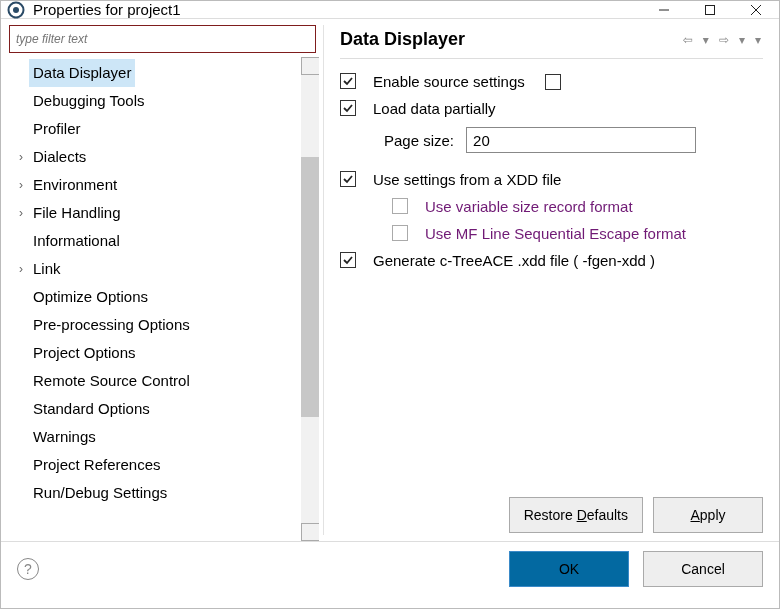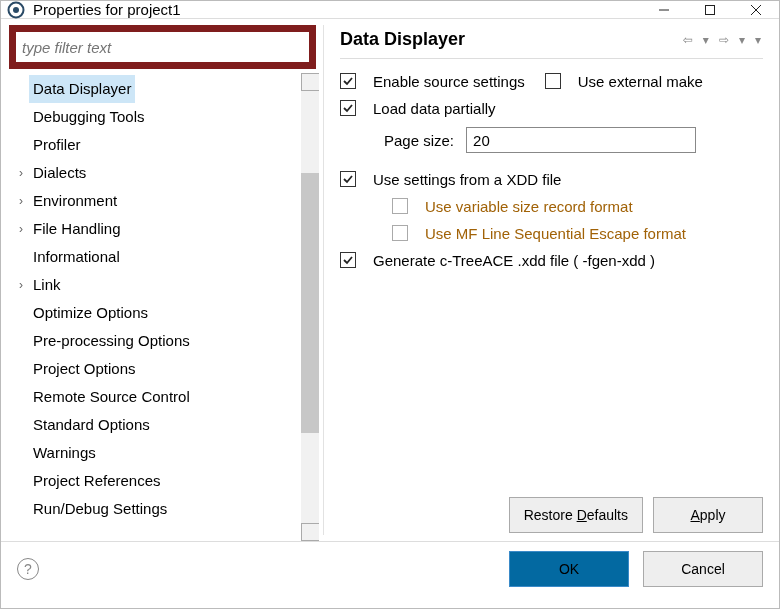--- a/index.html
+++ b/index.html
@@ -38,24 +38,24 @@
     display: flex;
     height: 522px;
   }
   .left-pane {
     width: 322px;
     padding: 6px 4px 0 8px;
     display:flex;flex-direction:column;
   }
   .filter-input {
     width: 307px;
-    height: 44px;
-    border: 7px solid #7f1d1d;
+    height: 28px;
+    border: 1px solid #7f1d1d;
     padding: 2px 6px;
-    font-size: 15px;
+    font-size: 12px;
     color: #555;
     font-style: italic;
     font-family: inherit;
   }
   .tree-wrap {
     position: relative;
     flex:1;
     margin-top:4px;
     overflow:hidden;
   }
@@ -120,21 +120,21 @@
   .form-row { display:flex; align-items:center; gap:20px; margin-bottom:10px; font-size:15px;}
   .form-row.indent2 { padding-left:52px; }
   .chk {
     width:16px;height:16px; border:1px solid #333;
     display:inline-flex;align-items:center;justify-content:center;
     flex-shrink:0;
   }
   .chk.disabled { border-color:#aaa; }
   .chk svg { display:block; }
   .chk-label { display:flex;gap:17px; }
-  .chk-label.disabled { color:#a16207; }
+  .chk-label.disabled { color:#701a75; }
   .page-size-row { display:flex;align-items:center;gap:12px; padding-left:44px; margin-bottom:18px;font-size:15px;}
   .txt-input {
     border:1px solid #888; height:26px; width:230px; padding:2px 6px;
     font-size:15px; font-family:inherit;
   }
   .rp-buttons {
     margin-top:auto;
     display:flex; justify-content:flex-end; gap:10px;
     padding-top:8px;
   }
@@ -288,21 +288,20 @@
       <label class="chk-label">
         <span class="chk">
             <svg width="12" height="12">
               <polyline points="2,6 5,9 10,3" fill="none" stroke="#222" stroke-width="1.8"></polyline>
             </svg>
           </span>
         <span>Enable source settings</span>
       </label>
       <label class="chk-label">
         <span class="chk"></span>
-        <span>Use external make</span>
       </label>
     </div>
 
     <div class="form-row">
       <label class="chk-label">
         <span class="chk">
             <svg width="12" height="12">
               <polyline points="2,6 5,9 10,3" fill="none" stroke="#222" stroke-width="1.8"></polyline>
             </svg>
           </span>

